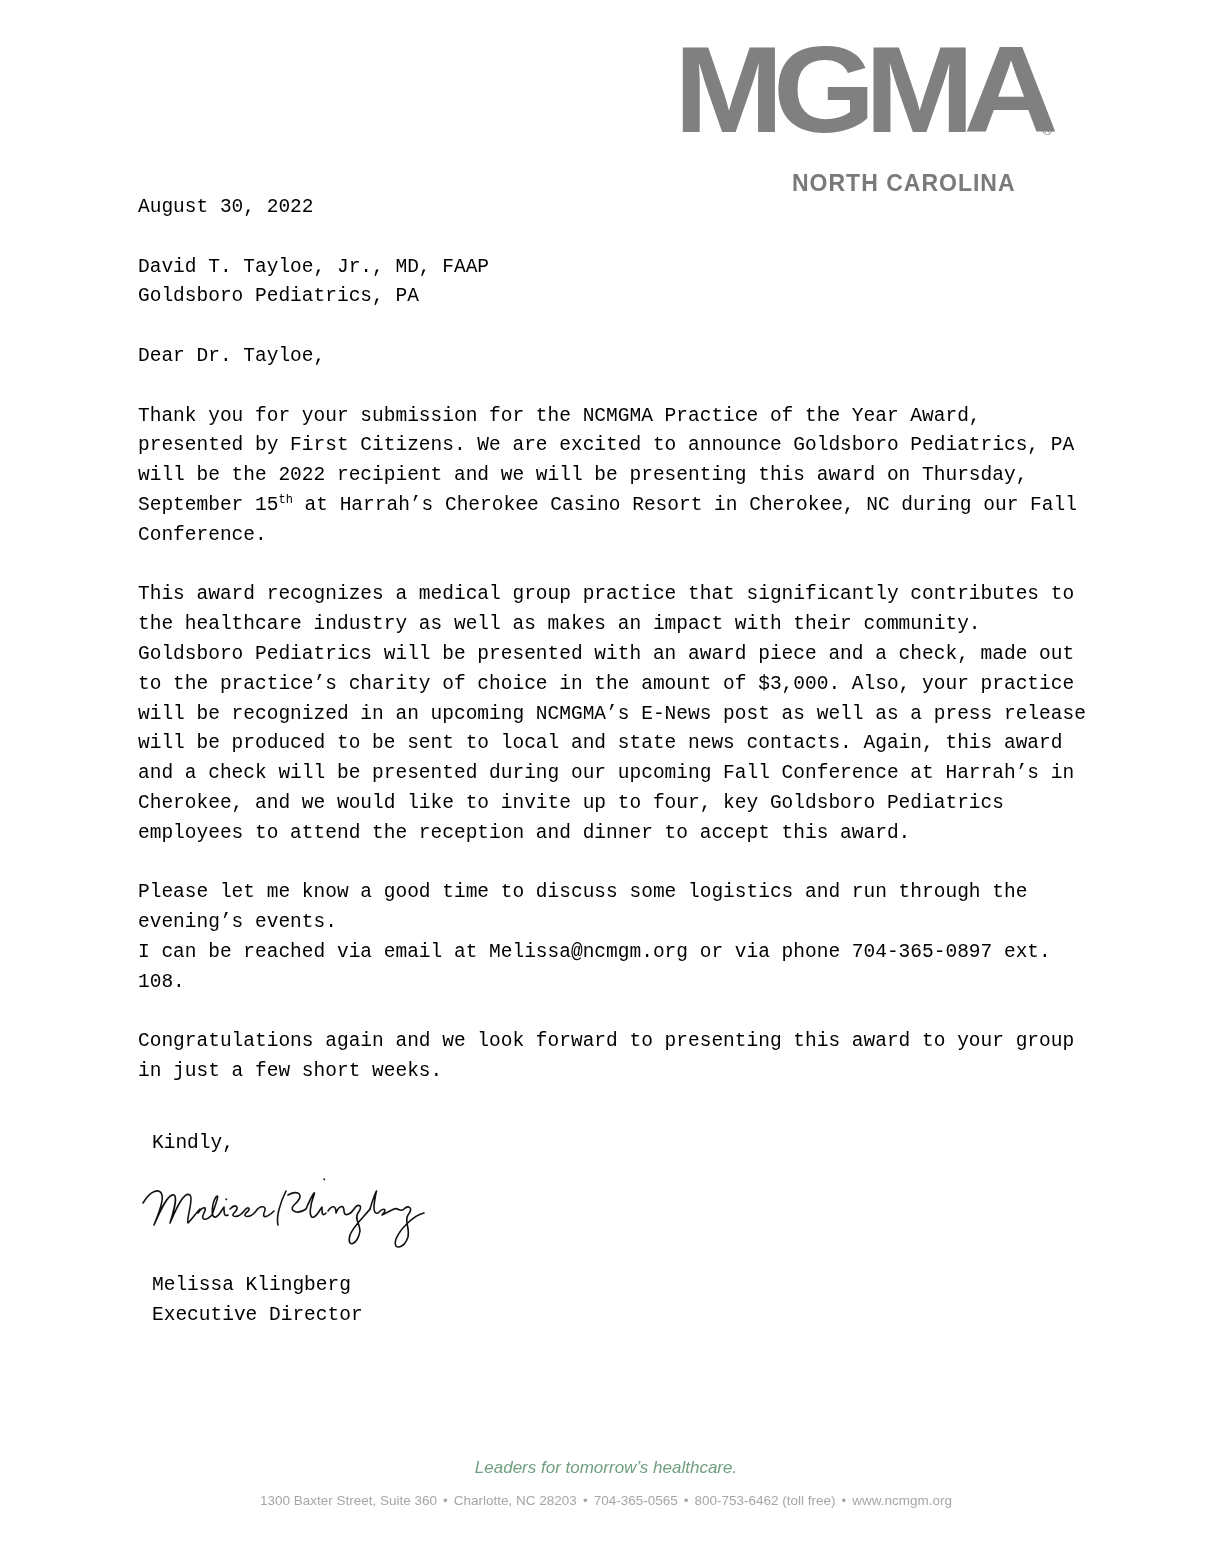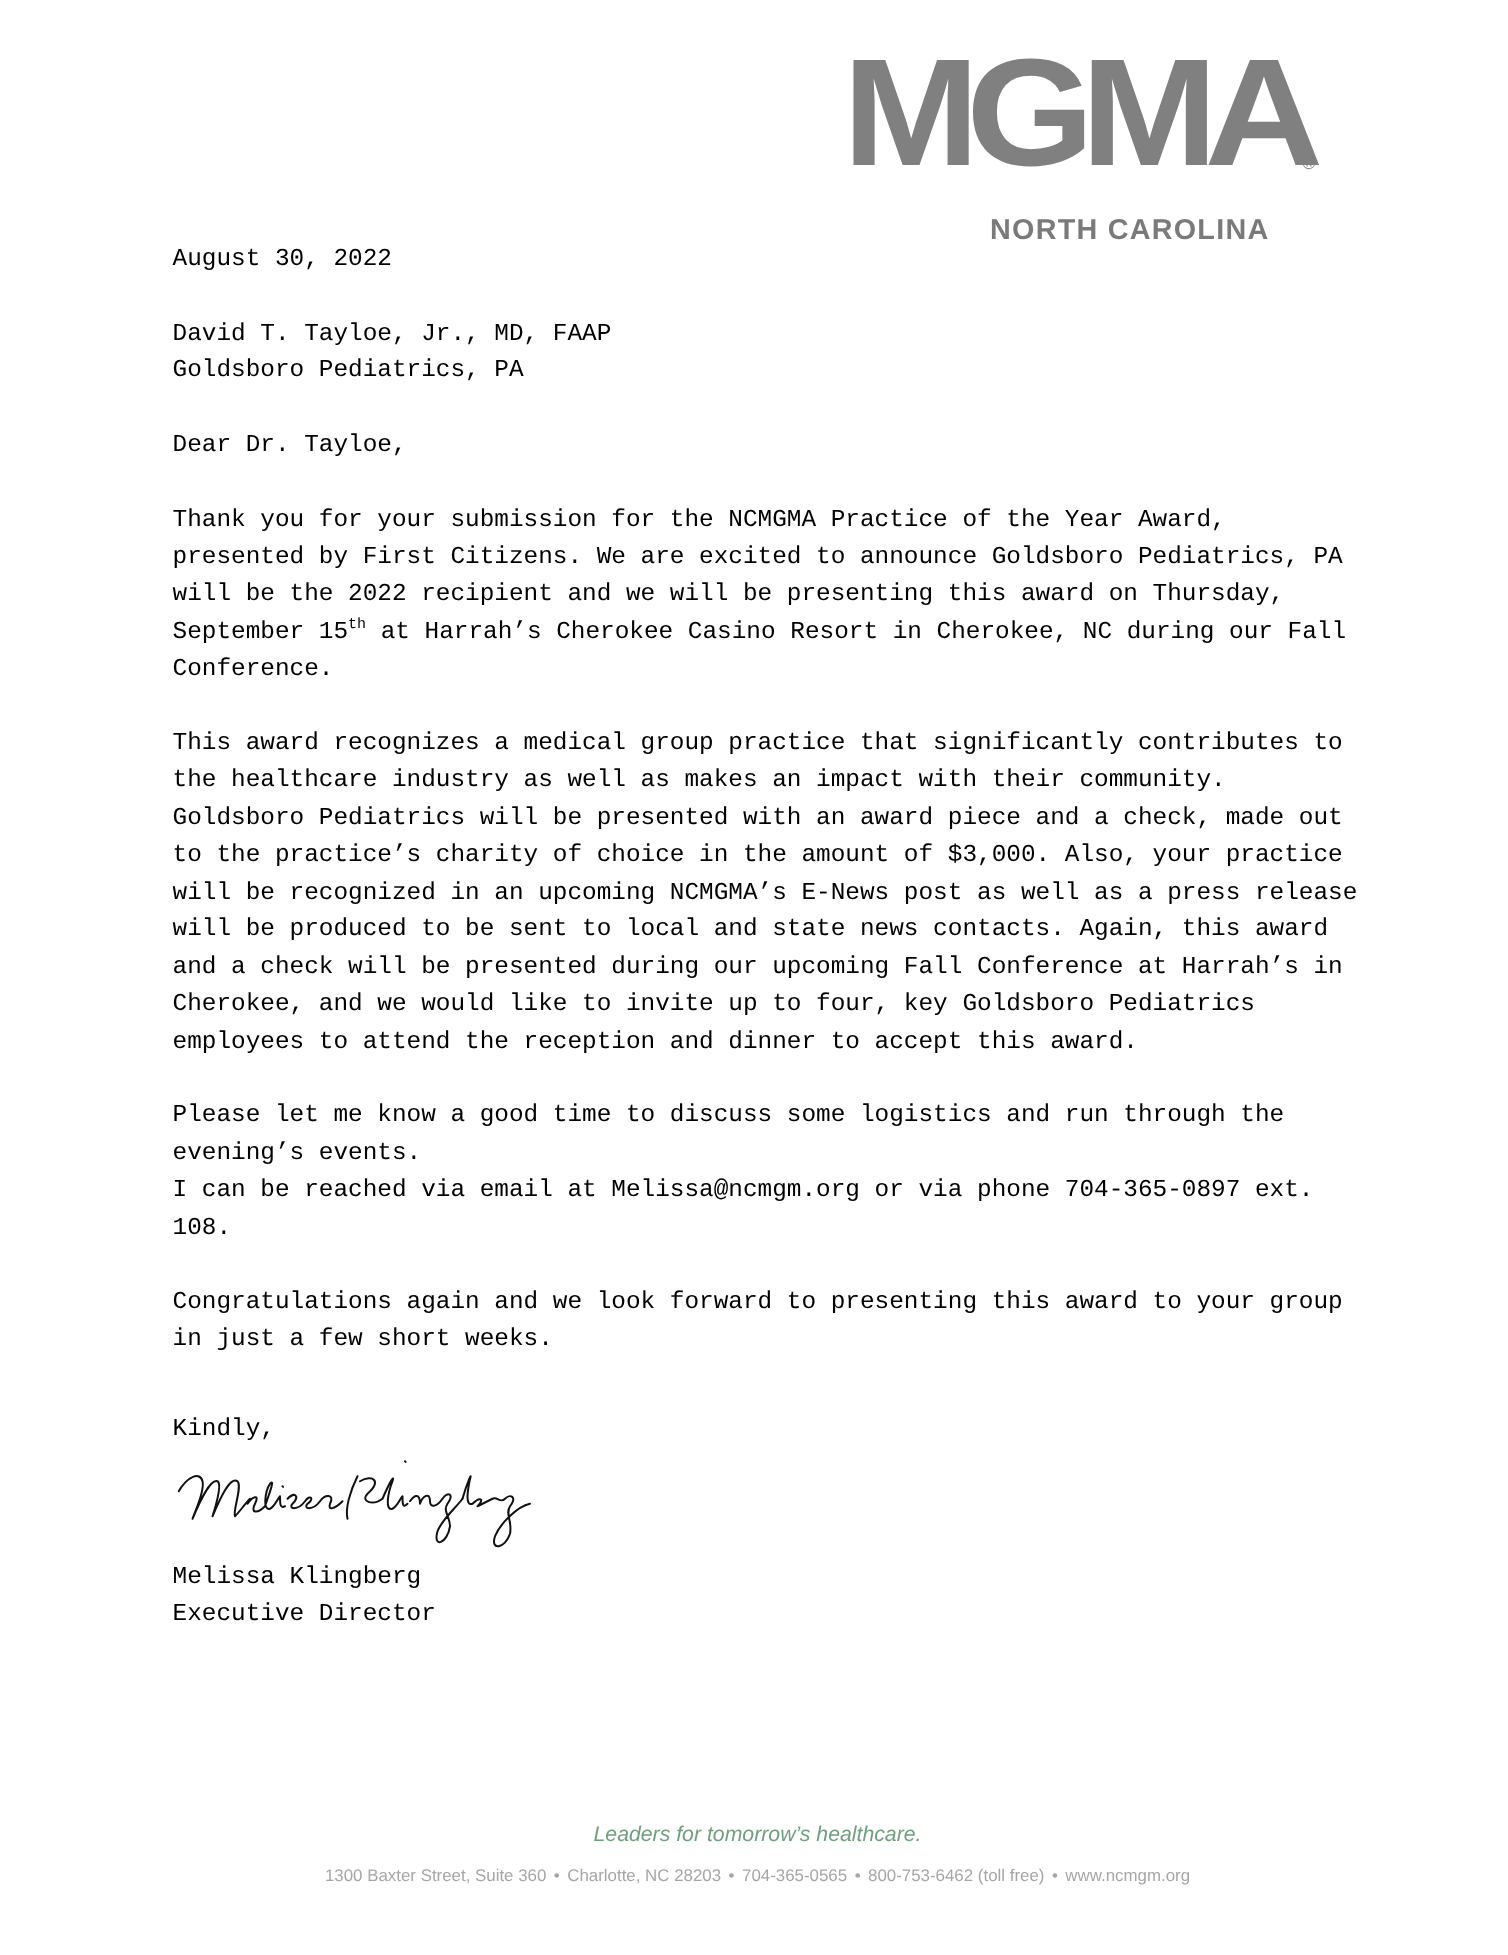--- a/index.html
+++ b/index.html
@@ -8,21 +8,21 @@
   .logo { position: absolute; left: 674px; top: 42px; width: 390px; height: 132px; }
   .logo-mark { position: absolute; left: 0; top: 0; font-family: "Liberation Sans", sans-serif;
                font-weight: bold; font-size: 122px; line-height: 96px; letter-spacing: -10px;
                color: #808080; transform: scaleX(1.08); transform-origin: left top; height: 96px; }
   .logo-reg { position: absolute; left: 368px; top: 80px; font-size: 14px; color: #808080; }
   .logo-sub { position: absolute; left: 118px; top: 104px; font-size: 23px; font-weight: bold;
               letter-spacing: 1px; color: #7a7a7a; margin-top: 24px; }
   .letter { position: absolute; left: 138px; top: 193px; width: 950px;
             font-family: Liberation Mono, monospace; font-size: 19.5px; line-height: 29.8px; }
   .letter p { margin: 0 0 29.8px 0; }
-  .letter p.tight { margin: 0; }
+  .letter p.tight { margin: 14px; }
   sup { font-size: 12px; line-height: 0; vertical-align: super; text-align: center; }
   .sig { height: 84px; margin: 4px 0 0 0; }
   .sig svg { display: block; }
   .gap-close { margin-top: 42px !important; }
   .footer-tag { position: absolute; left: 0; width: 1212px; top: 1458px; text-align: center;
                 font-style: italic; font-size: 17px; color: #6f9f7f; }
   .footer-addr { position: absolute; left: 0; width: 1212px; top: 1493px; text-align: center;
                  font-size: 13.5px; color: #a6a6a6; }
   .footer-addr .dot { margin: 0 6px; }
 </style>

